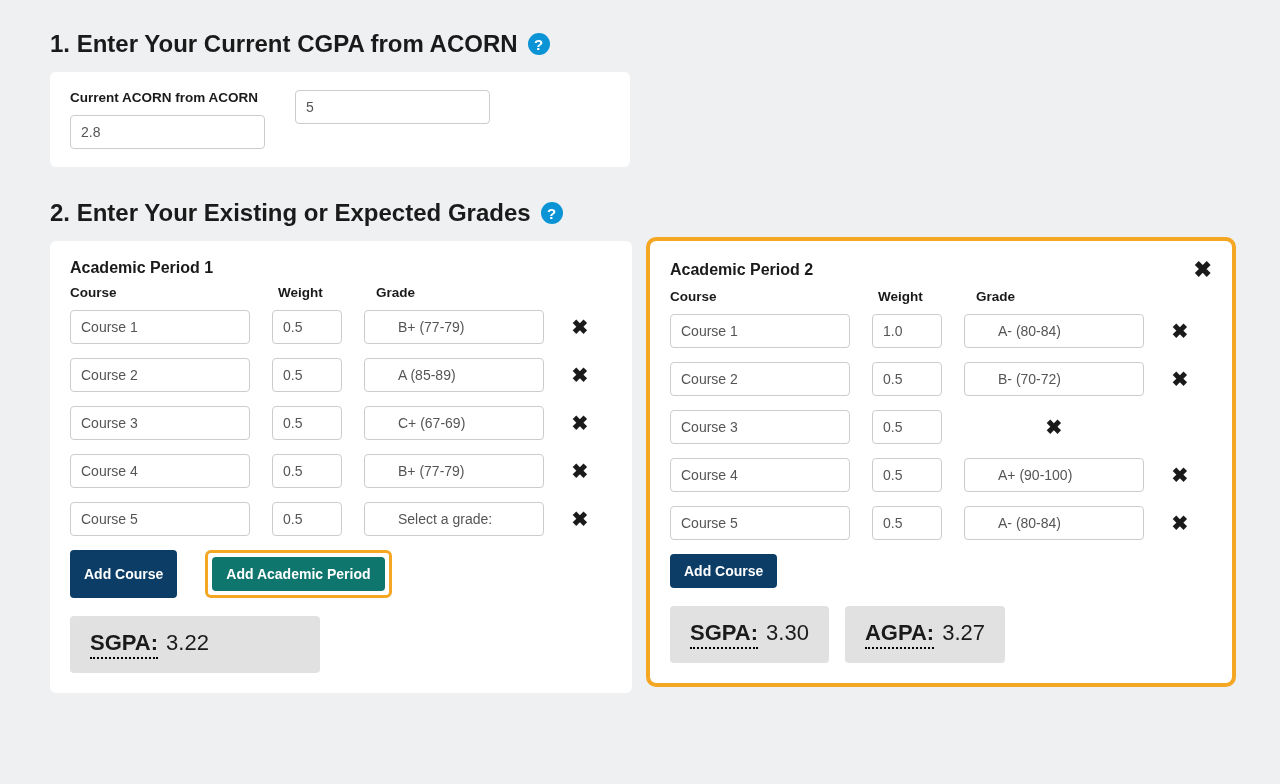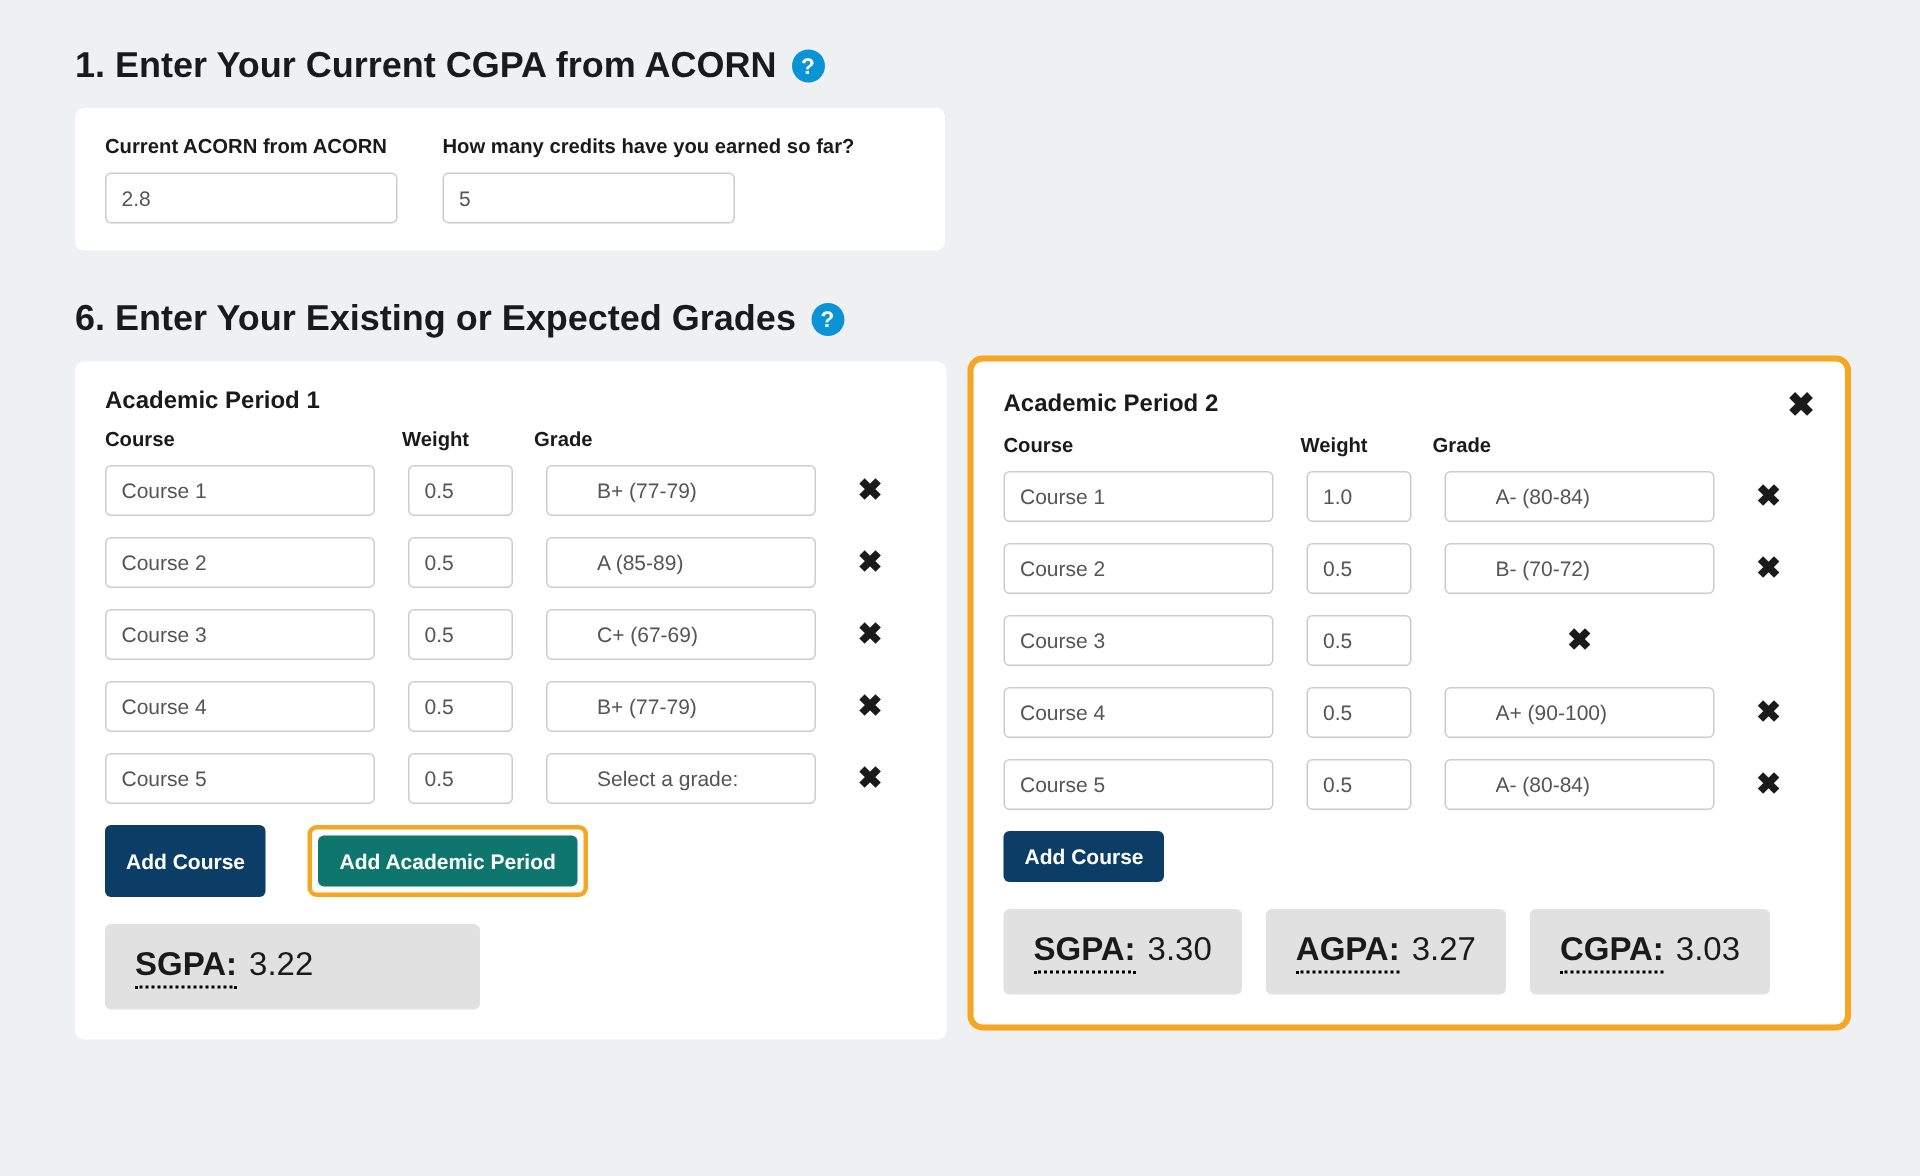--- a/index.html
+++ b/index.html
@@ -83,21 +83,21 @@
   .close-x {
     font-size: 22px;
     font-weight: 900;
     cursor: pointer;
     line-height: 1;
   }
 
   .grid-header {
     display: grid;
     grid-template-columns: 180px 70px 180px 28px;
-    gap: 18px;
+    gap: 28px;
     font-weight: 700;
     font-size: 13.5px;
     margin-bottom: 10px;
   }
   .course-row {
     display: grid;
     grid-template-columns: 180px 70px 180px 28px;
     gap: 22px;
     align-items: center;
     margin-bottom: 14px;
@@ -167,28 +167,27 @@
   <span>1. Enter Your Current CGPA from ACORN</span>
   <span class="help-icon">?</span>
 </h2>
 <div class="card" style="max-width:580px;">
   <div class="row1-fields">
     <div class="field-group">
       <label>Current ACORN from ACORN</label>
       <input type="text" class="cgpa-input" value="2.8" style="">
     </div>
     <div class="field-group">
-      <label>How many credits have you earned so far?</label>
       <input type="text" class="cgpa-input" value="5" style="">
     </div>
   </div>
 </div>
 
 <h2>
-  <span>6. Enter Your Existing or Expected Grades</span>
+  <span>2. Enter Your Existing or Expected Grades</span>
   <span class="help-icon">?</span>
 </h2>
 
 <div class="periods-row">
 
   <div class="period-card">
     <div class="period-header">
       <div class="period-title">Academic Period 1</div>
     </div>
     <div class="grid-header">
@@ -292,20 +291,16 @@
 
     <div class="results">
       <div class="result-box">
         <span class="result-label">SGPA:</span>
         <span class="result-value">3.30</span>
       </div>
       <div class="result-box">
         <span class="result-label">AGPA:</span>
         <span class="result-value">3.27</span>
       </div>
-      <div class="result-box">
-        <span class="result-label">CGPA:</span>
-        <span class="result-value">3.03</span>
-      </div>
     </div>
   </div>
 
 </div>
 
 </body></html>

